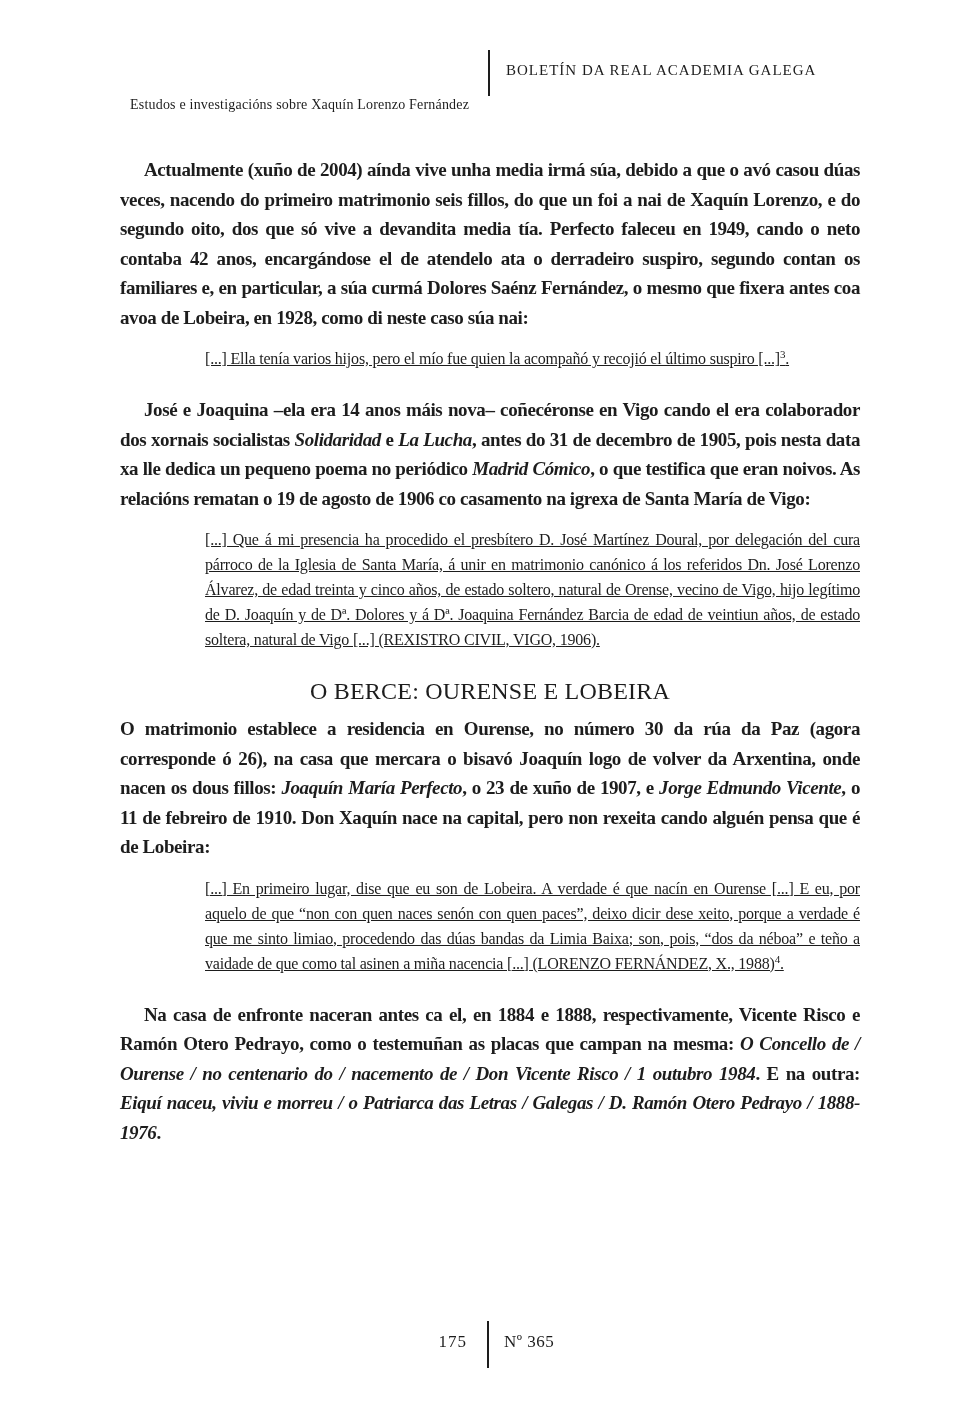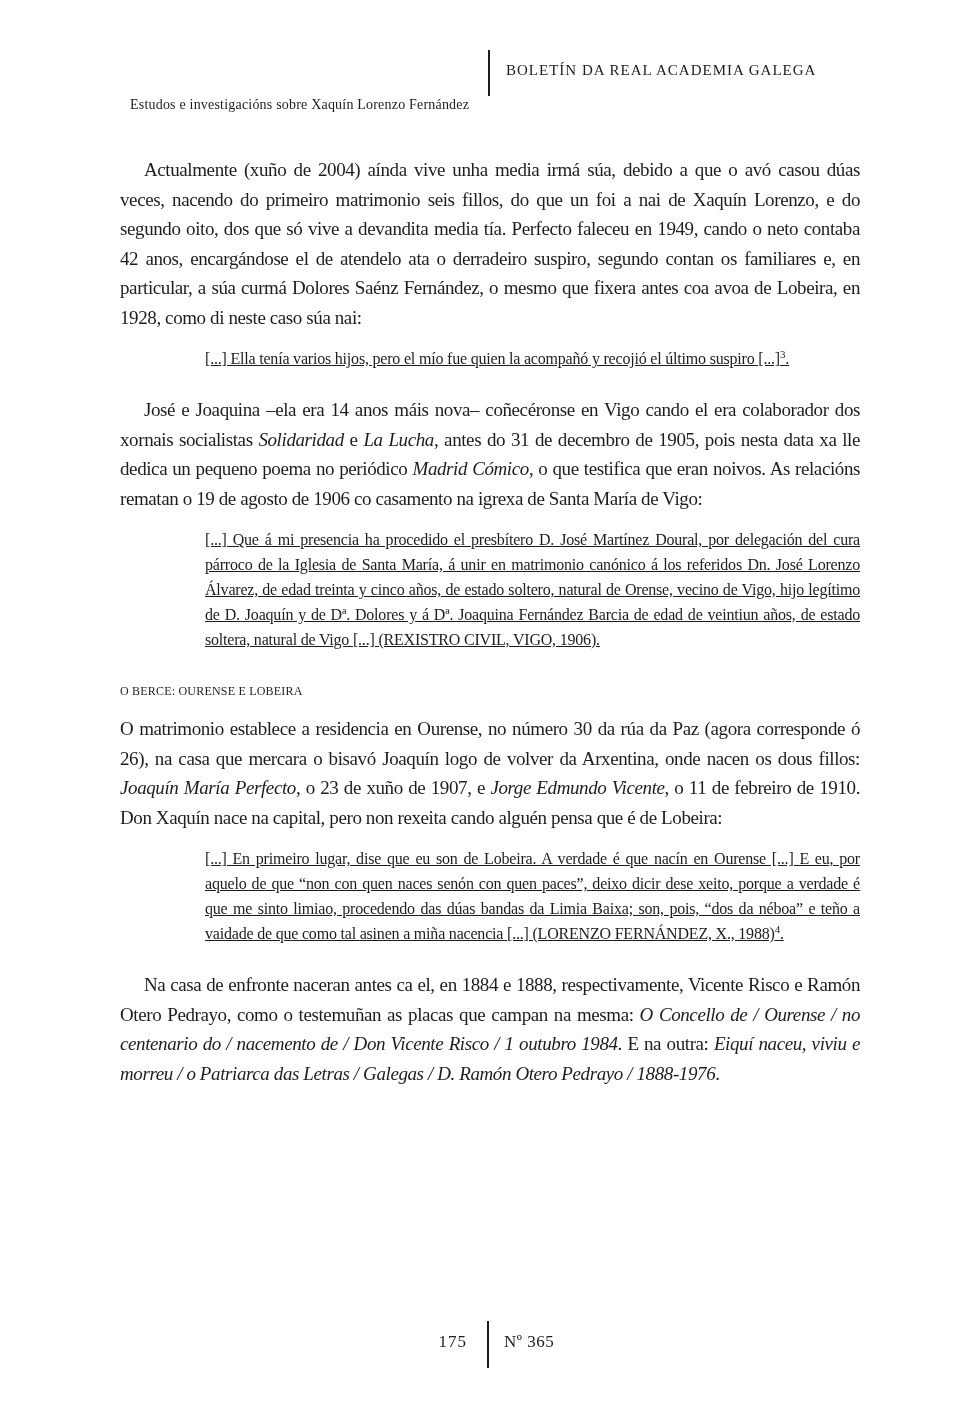--- a/index.html
+++ b/index.html
@@ -33,32 +33,32 @@
   }
 
   
   .text-body {
     position: absolute; left: 120px; top: 155px; width: 740px;
     text-align: justify;
   }
   .text-body p, .text-body h2 { margin: 0; padding: 0; }
   .paragraph {
     font-size: 19px; line-height: 29.5px; letter-spacing: -0.4px;
-    font-weight: normal;
+    font-weight: bold;
   }
   .paragraph.indent { text-indent: 24px; }
   .quote {
     font-size: 16px; line-height: 25px; letter-spacing: -0.2px;
     margin: 14px 0 24px 85px !important;
     text-decoration: underline;
   }
   .heading {
-    font-size: 12px; line-height: 30px; font-weight: normal;
+    font-size: 24px; line-height: 30px; font-weight: normal;
     letter-spacing: 0.2px; margin: 24px 0 8px 0 !important;
-    text-align: left;
+    text-align: center;
   }
   .it { font-style: italic; }
   .fnref {
     font-size: 11px; line-height: 0;
     position: relative; top: -6px; font-style: normal;
   }
 
   
   .page-footer { position: absolute; left: 0; top: 1315px; width: 100%; height: 70px; }
   .page-number {

